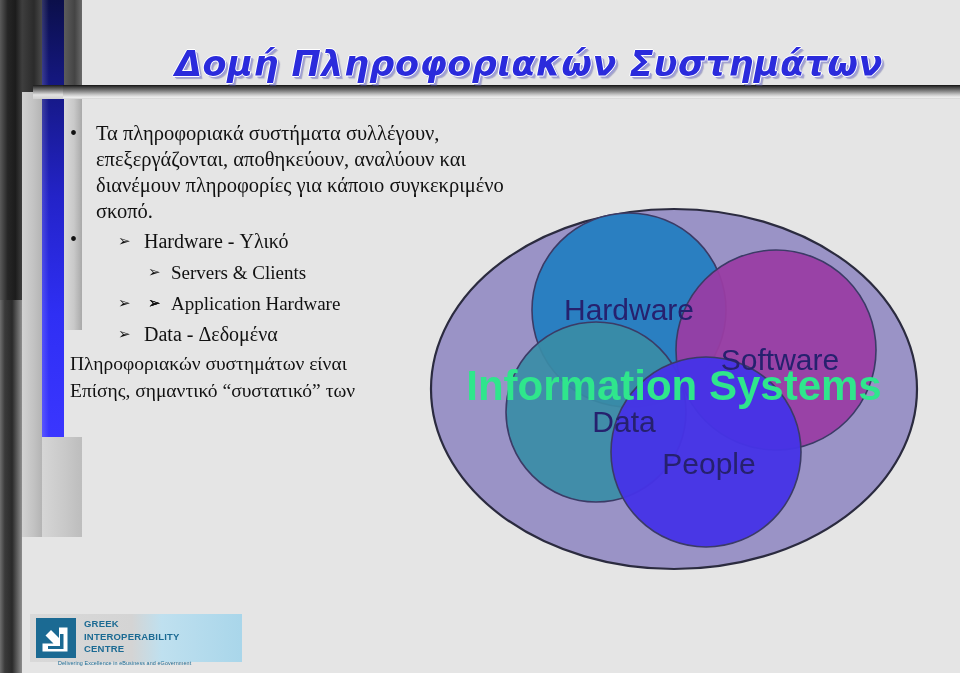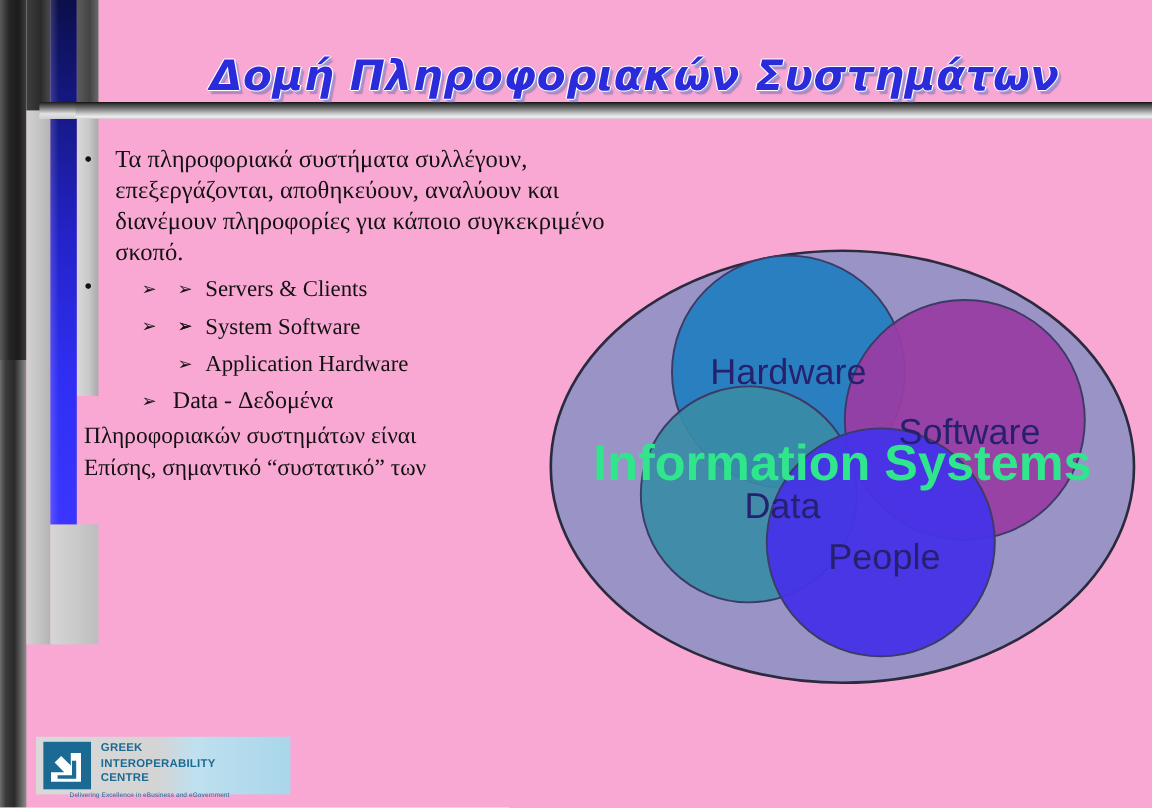--- a/index.html
+++ b/index.html
@@ -1,21 +1,21 @@
 <!DOCTYPE html>
 <html><head>
 <meta charset="utf-8">
 <style>
   html,body{margin:0;padding:0;}
   body{
     width:960px;height:673px;overflow:hidden;background:#ffffff;
     font-family:"Liberation Serif", serif;
     position:relative;
   }
-  .slide{position:absolute;inset:0;background:#f9a8d4;}
+  .slide{position:absolute;inset:0;background:#e5e5e5;}
 
   
   .bar-dark{
     position:absolute;left:0;top:0;width:22px;height:673px;
     background:linear-gradient(to right,#6e6e6e 0%,#3a3a3a 22%,#2a2a2a 55%,#8e8e8e 100%);
   }
   .bar-dark-top{
     position:absolute;left:0;top:0;width:22px;height:300px;
     background:linear-gradient(to right,#5a5a5a 0%,#262626 35%,#1c1c1c 70%,#3d3d3d 100%);
   }
@@ -95,21 +95,21 @@
     position:absolute;font-family:"DejaVu Sans", sans-serif;
     font-size:15px;line-height:31px;
   }
   .lvl2 .arrow{left:56px;}
   .lvl3 .arrow{left:86px;}
   .plain{
     font-size:19.5px;line-height:27px;padding-left:8px;
   }
 
   
-  .venn{position:absolute;left:452px;top:202px;width:500px;height:375px;}
+  .venn{position:absolute;left:424px;top:202px;width:500px;height:375px;}
   .venn svg{display:block;}
 
   
   .logo{position:absolute;left:30px;top:614px;width:199px;height:56px;}
   .logo-bg{
     position:absolute;left:0;top:0;width:212px;height:48px;
     background:linear-gradient(to right,#d9d9d9 0%,#d4d4d4 48%,#bfe0ef 62%,#a9d6ea 100%);
   }
   .logo-mark{position:absolute;left:6px;top:4px;width:40px;height:40px;}
   .logo-text{
@@ -151,38 +151,38 @@
       <span>Τα πληροφοριακά συστήματα συλλέγουν, επεξεργάζονται, αποθηκεύουν, αναλύουν</span>
       <span>και διανέμουν πληροφορίες για κάποιο συγκεκριμένο σκοπό.</span>
     </div>
 
     <div class="lvl1">
       <span class="dot">•</span>
     </div>
 
     <div class="lvl2">
       <span class="arrow">➢</span>
+      <span>Hardware - Υλικό</span>
     </div>
 
     <div class="lvl3">
       <span class="arrow">➢</span>
       <span>Servers &amp; Clients</span>
     </div>
 
     <div class="lvl3">
       <span class="arrow">➢</span>
     </div>
 
     <div class="lvl2">
       <span class="arrow">➢</span>
     </div>
 
     <div class="lvl3">
       <span class="arrow">➢</span>
-      <span>System Software</span>
     </div>
 
     <div class="lvl3">
       <span class="arrow">➢</span>
       <span>Application Hardware</span>
     </div>
 
     <div class="lvl2">
       <span class="arrow">➢</span>
       <span>Data - Δεδομένα</span>

